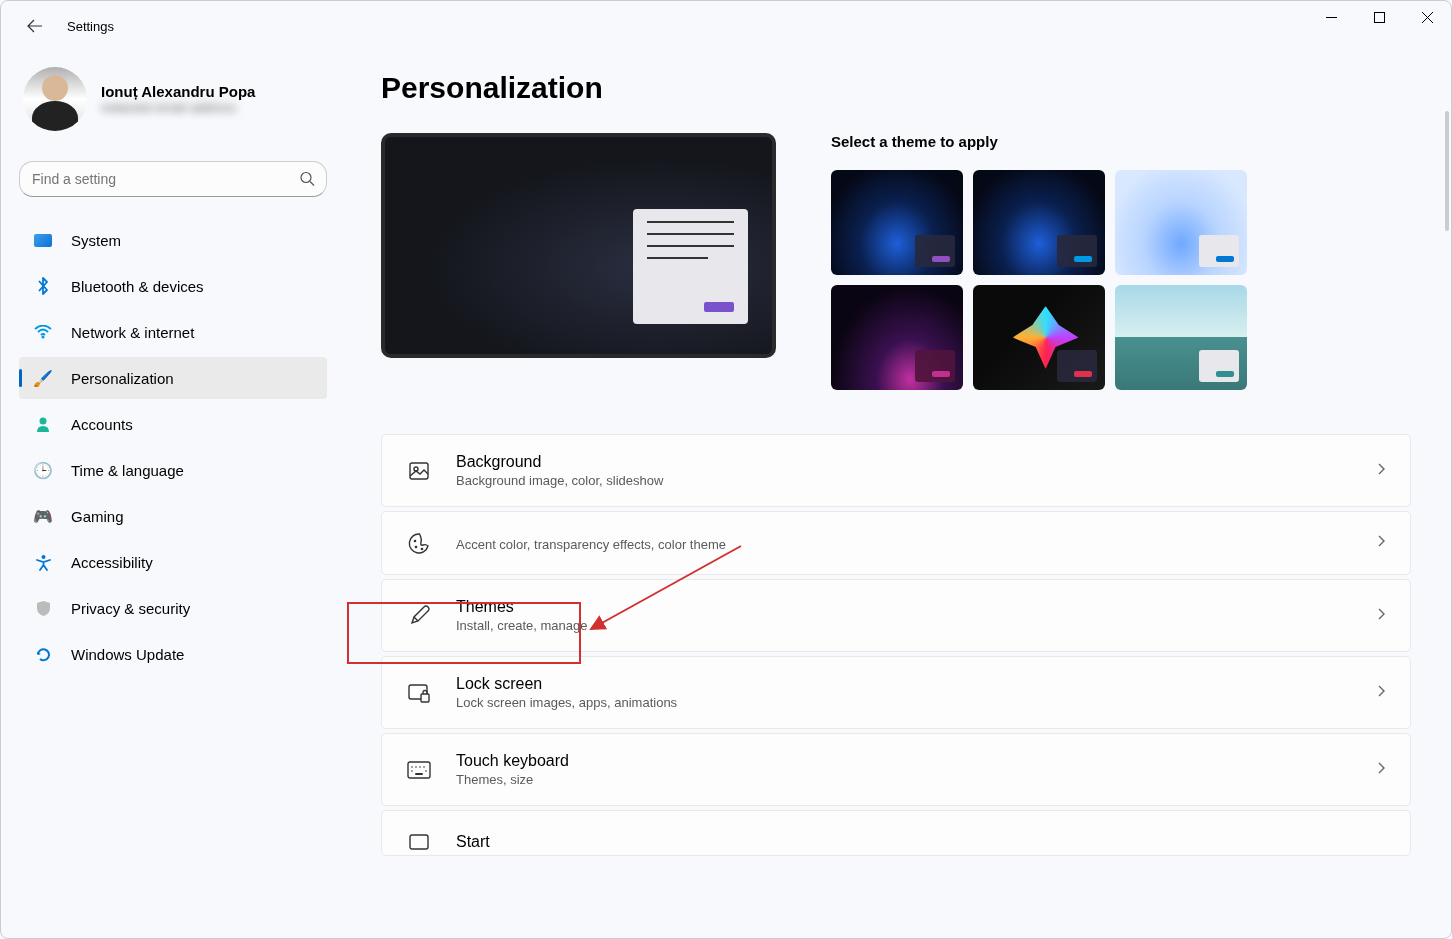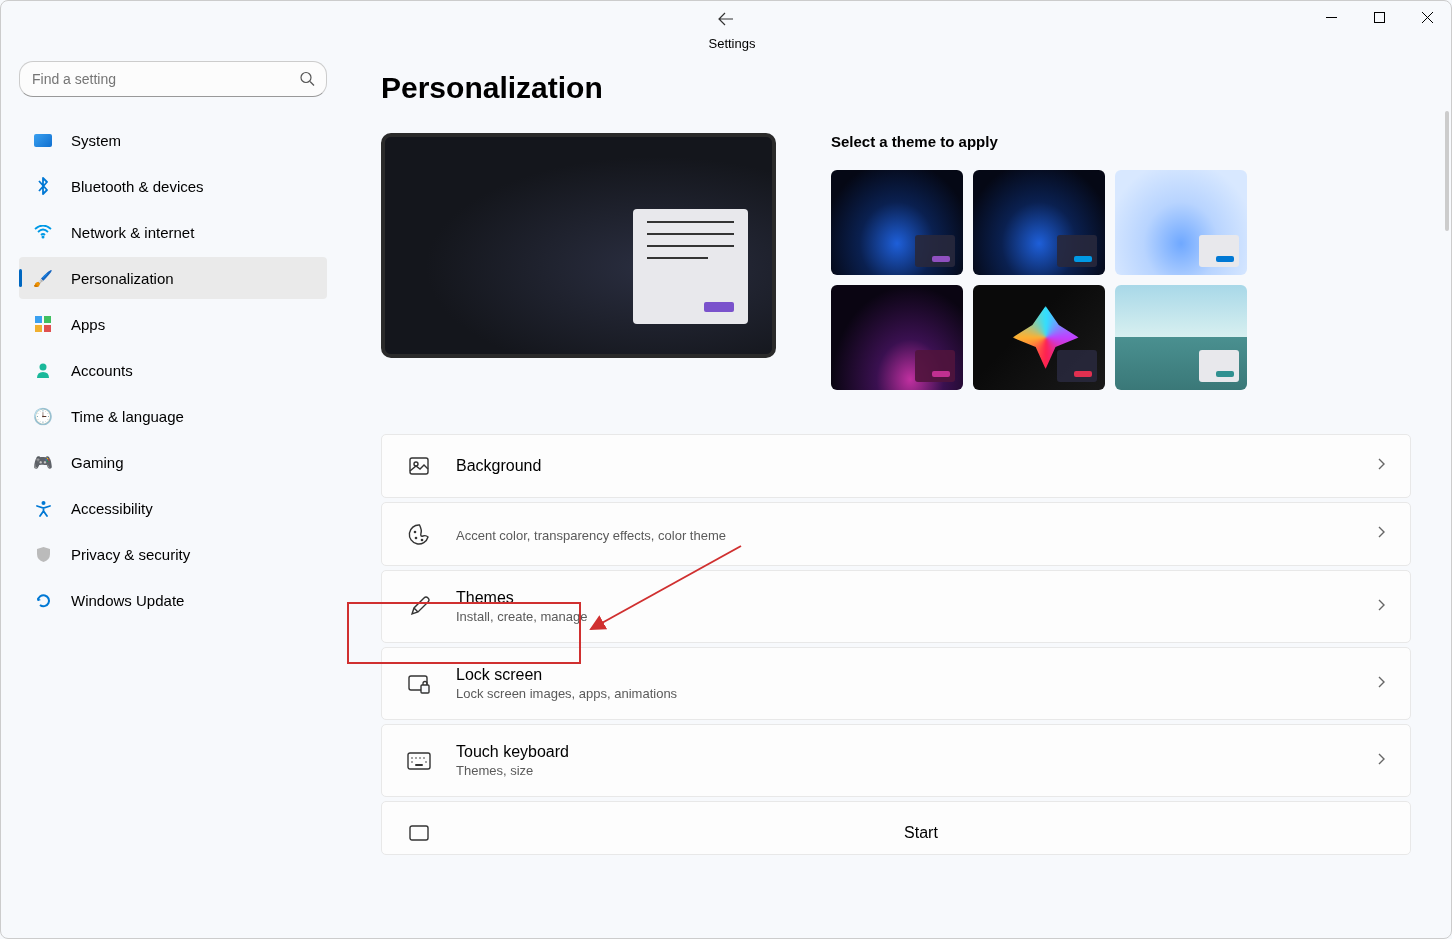--- a/index.html
+++ b/index.html
@@ -1,19 +1,19 @@
 <!DOCTYPE html>
 <html><head>
 <meta charset="utf-8">
 <style>
 * { margin: 0; padding: 0; box-sizing: border-box; font-family: "Segoe UI", sans-serif; }
 body { background: #f7f9fc; width: 1452px; height: 939px; overflow: hidden; position: relative; border: 1px solid #ccc; border-radius: 8px; }
 
 
-.titlebar { display: flex; align-items: center; height: 50px; padding: 0 14px; flex-direction: column; }
+.titlebar { display: flex; align-items: center; height: 50px; padding: 0 14px; }
 .back-btn { width: 40px; height: 40px; display: flex; align-items: center; justify-content: center; border-radius: 4px; cursor: pointer; }
 .app-title { font-size: 13px; margin-left: 12px; color: #000; }
 .win-controls { position: absolute; top: 0; right: 0; display: flex; }
 .win-btn { width: 48px; height: 32px; display: flex; align-items: center; justify-content: center; cursor: pointer; }
 
 
 .layout { display: flex; height: calc(100% - 50px); }
 .sidebar { width: 340px; padding: 10px 14px 10px 18px; flex-shrink: 0; }
 .main { flex: 1; padding: 20px 40px 0 40px; overflow-y: auto; position: relative; }
 
@@ -113,20 +113,27 @@
     <div class="win-btn">
         <svg width="11" height="11">
           <path d="M0 0 L11 11 M11 0 L0 11" stroke="#000" stroke-width="1"></path>
         </svg>
       </div>
   </div>
 </div>
 
 <div class="layout">
   <div class="sidebar">
+    <div class="user">
+      <div class="avatar"></div>
+      <div>
+        <div class="user-name">Ionuț Alexandru Popa</div>
+        <div class="user-email">redacted email address</div>
+      </div>
+    </div>
     <div class="search">
       <input type="text" placeholder="Find a setting" style="">
       <svg class="search-icon" width="15" height="15" viewBox="0 0 15 15">
           <circle cx="6" cy="6" r="5" stroke="#555" stroke-width="1.2" fill="none"></circle>
           <path d="M10 10 L14 14" stroke="#555" stroke-width="1.2"></path>
         </svg>
     </div>
     <div class="nav">
       <div class="nav-item">
           <span class="nav-icon">
@@ -147,31 +154,20 @@
             <svg width="18" height="14" viewBox="0 0 18 14">
               <path d="M1 4 Q9 -3 17 4 M4 7 Q9 2 14 7 M7 10 Q9 8 11 10" stroke="#0099e5" stroke-width="1.8" fill="none"></path>
               <circle cx="9" cy="12" r="1.5" fill="#0099e5"></circle>
             </svg>
           </span>
           <span>Network &amp; internet</span>
         </div>
       <div class="nav-item active">
           <span class="nav-icon ic-pers">🖌️</span>
           <span>Personalization</span>
-        </div>
-      <div class="nav-item">
-          <span class="nav-icon">
-            <span class="ic-apps">
-              <span></span>
-              <span></span>
-              <span></span>
-              <span></span>
-            </span>
-          </span>
-          <span>Apps</span>
         </div>
       <div class="nav-item">
           <span class="nav-icon ic-acc">
             <svg width="16" height="16" viewBox="0 0 16 16">
               <circle cx="8" cy="5" r="3.5" fill="#1ab89a"></circle>
               <path d="M2 16 Q2 10 8 10 Q14 10 14 16 Z" fill="#1ab89a"></path>
             </svg>
           </span>
           <span>Accounts</span>
         </div>
@@ -266,20 +262,21 @@
     <div class="setting-card">
       <span class="setting-icon">
           <svg width="22" height="22" viewBox="0 0 22 22">
             <rect x="2" y="3" width="18" height="16" rx="2" stroke="#333" stroke-width="1.4" fill="none"></rect>
             <circle cx="8" cy="9" r="2" stroke="#333" stroke-width="1.4" fill="none"></circle>
             <path d="M2 16 L8 11 L12 14 L16 10 L20 14" stroke="#333" stroke-width="1.4" fill="none"></path>
           </svg>
         </span>
       <div class="setting-text">
           <div class="setting-title">Background</div>
+          <div class="setting-sub">Background image, color, slideshow</div>
         </div>
       <span class="chevron"><svg width="10" height="14" viewBox="0 0 10 14">
             <path d="M3 2 L8 7 L3 12" stroke="#666" stroke-width="1.4" fill="none"></path>
           </svg></span>
     </div>
 
     <div class="setting-card">
       <span class="setting-icon">
           <svg width="23" height="23" viewBox="0 0 23 23">
             <path d="M11.5 2 A9.5 9.5 0 1 0 20 14 Q18 12 15 13 Q12 14 13 10 Q14 7 11.5 2 Z" stroke="#333" stroke-width="1.4" fill="none"></path>
@@ -343,21 +340,21 @@
         </span>
       <div class="setting-text">
           <div class="setting-title">Touch keyboard</div>
           <div class="setting-sub">Themes, size</div>
         </div>
       <span class="chevron"><svg width="10" height="14" viewBox="0 0 10 14">
             <path d="M3 2 L8 7 L3 12" stroke="#666" stroke-width="1.4" fill="none"></path>
           </svg></span>
     </div>
 
-    <div class="setting-card" style="padding-bottom:8px;text-align:center;">
+    <div class="setting-card" style="padding-bottom:0;">
       <span class="setting-icon">
           <svg width="20" height="16" viewBox="0 0 20 16">
             <rect x="1" y="1" width="18" height="14" rx="2" stroke="#333" stroke-width="1.4" fill="none"></rect>
           </svg>
         </span>
       <div class="setting-text">
           <div class="setting-title">Start</div>
         </div>
     </div>
 

